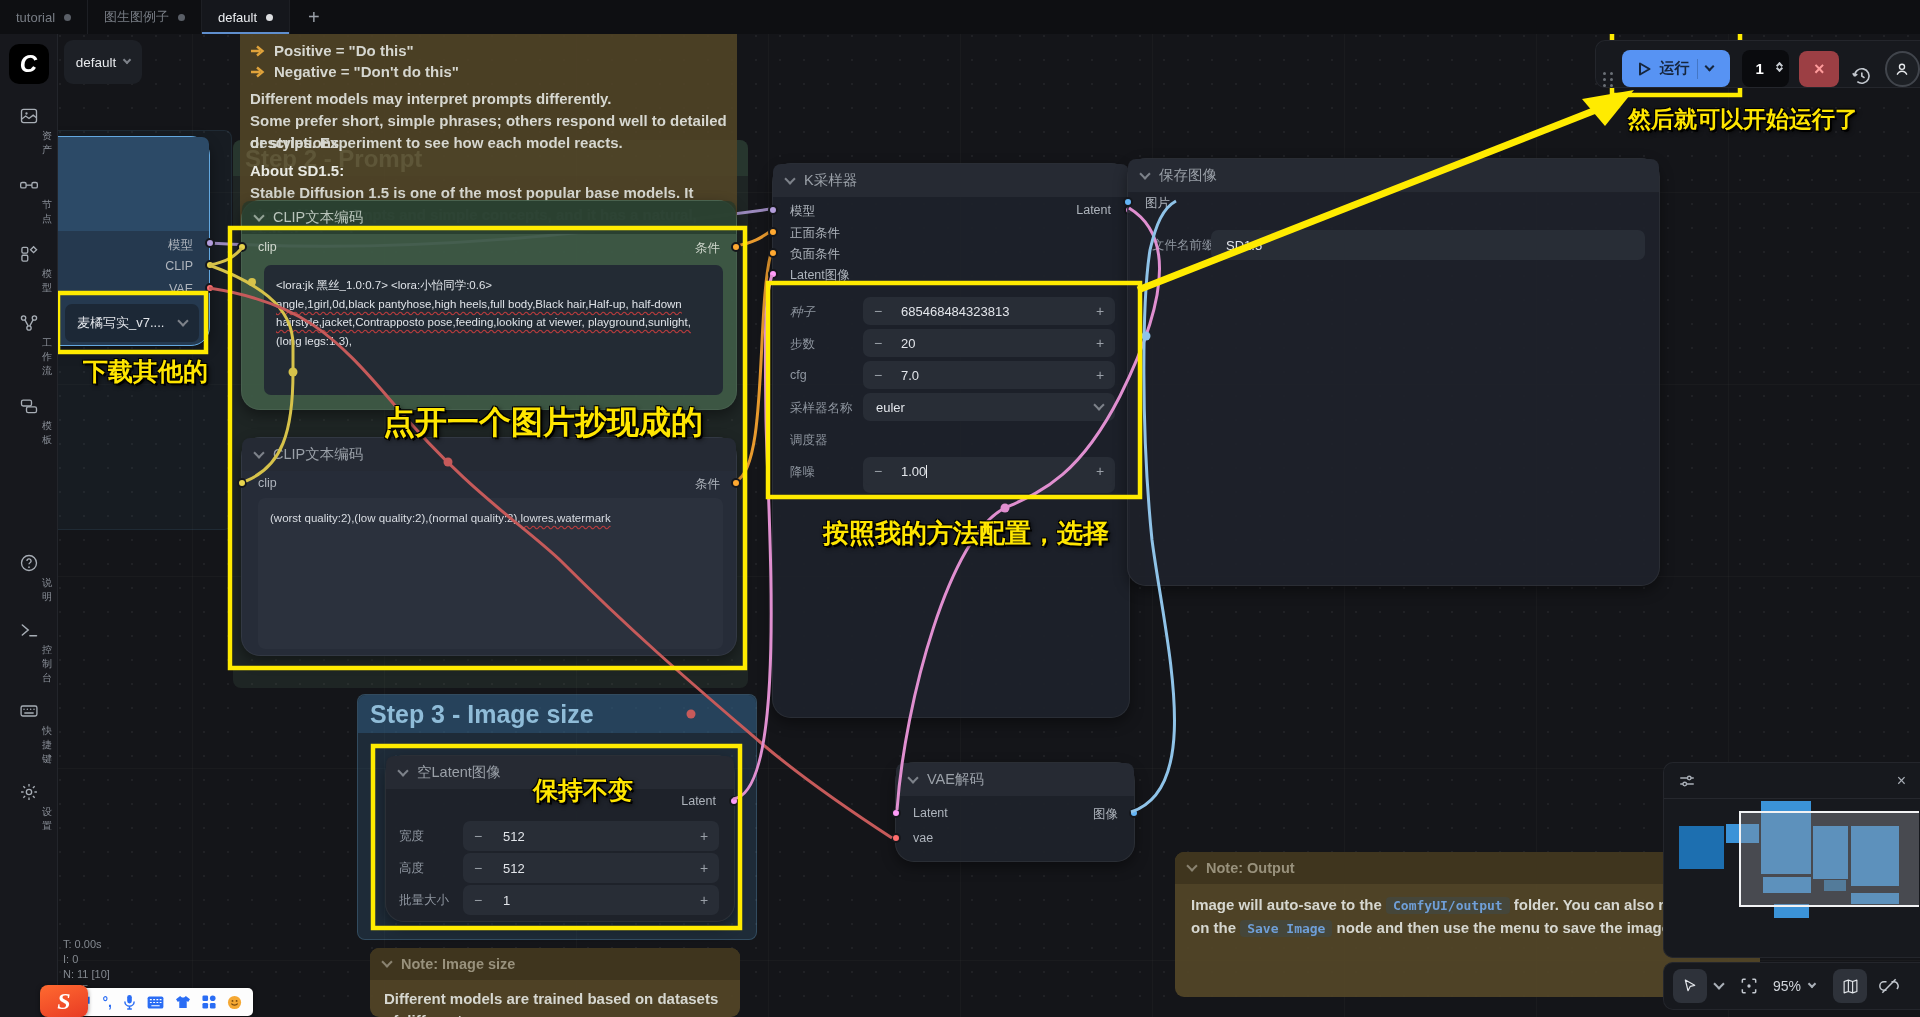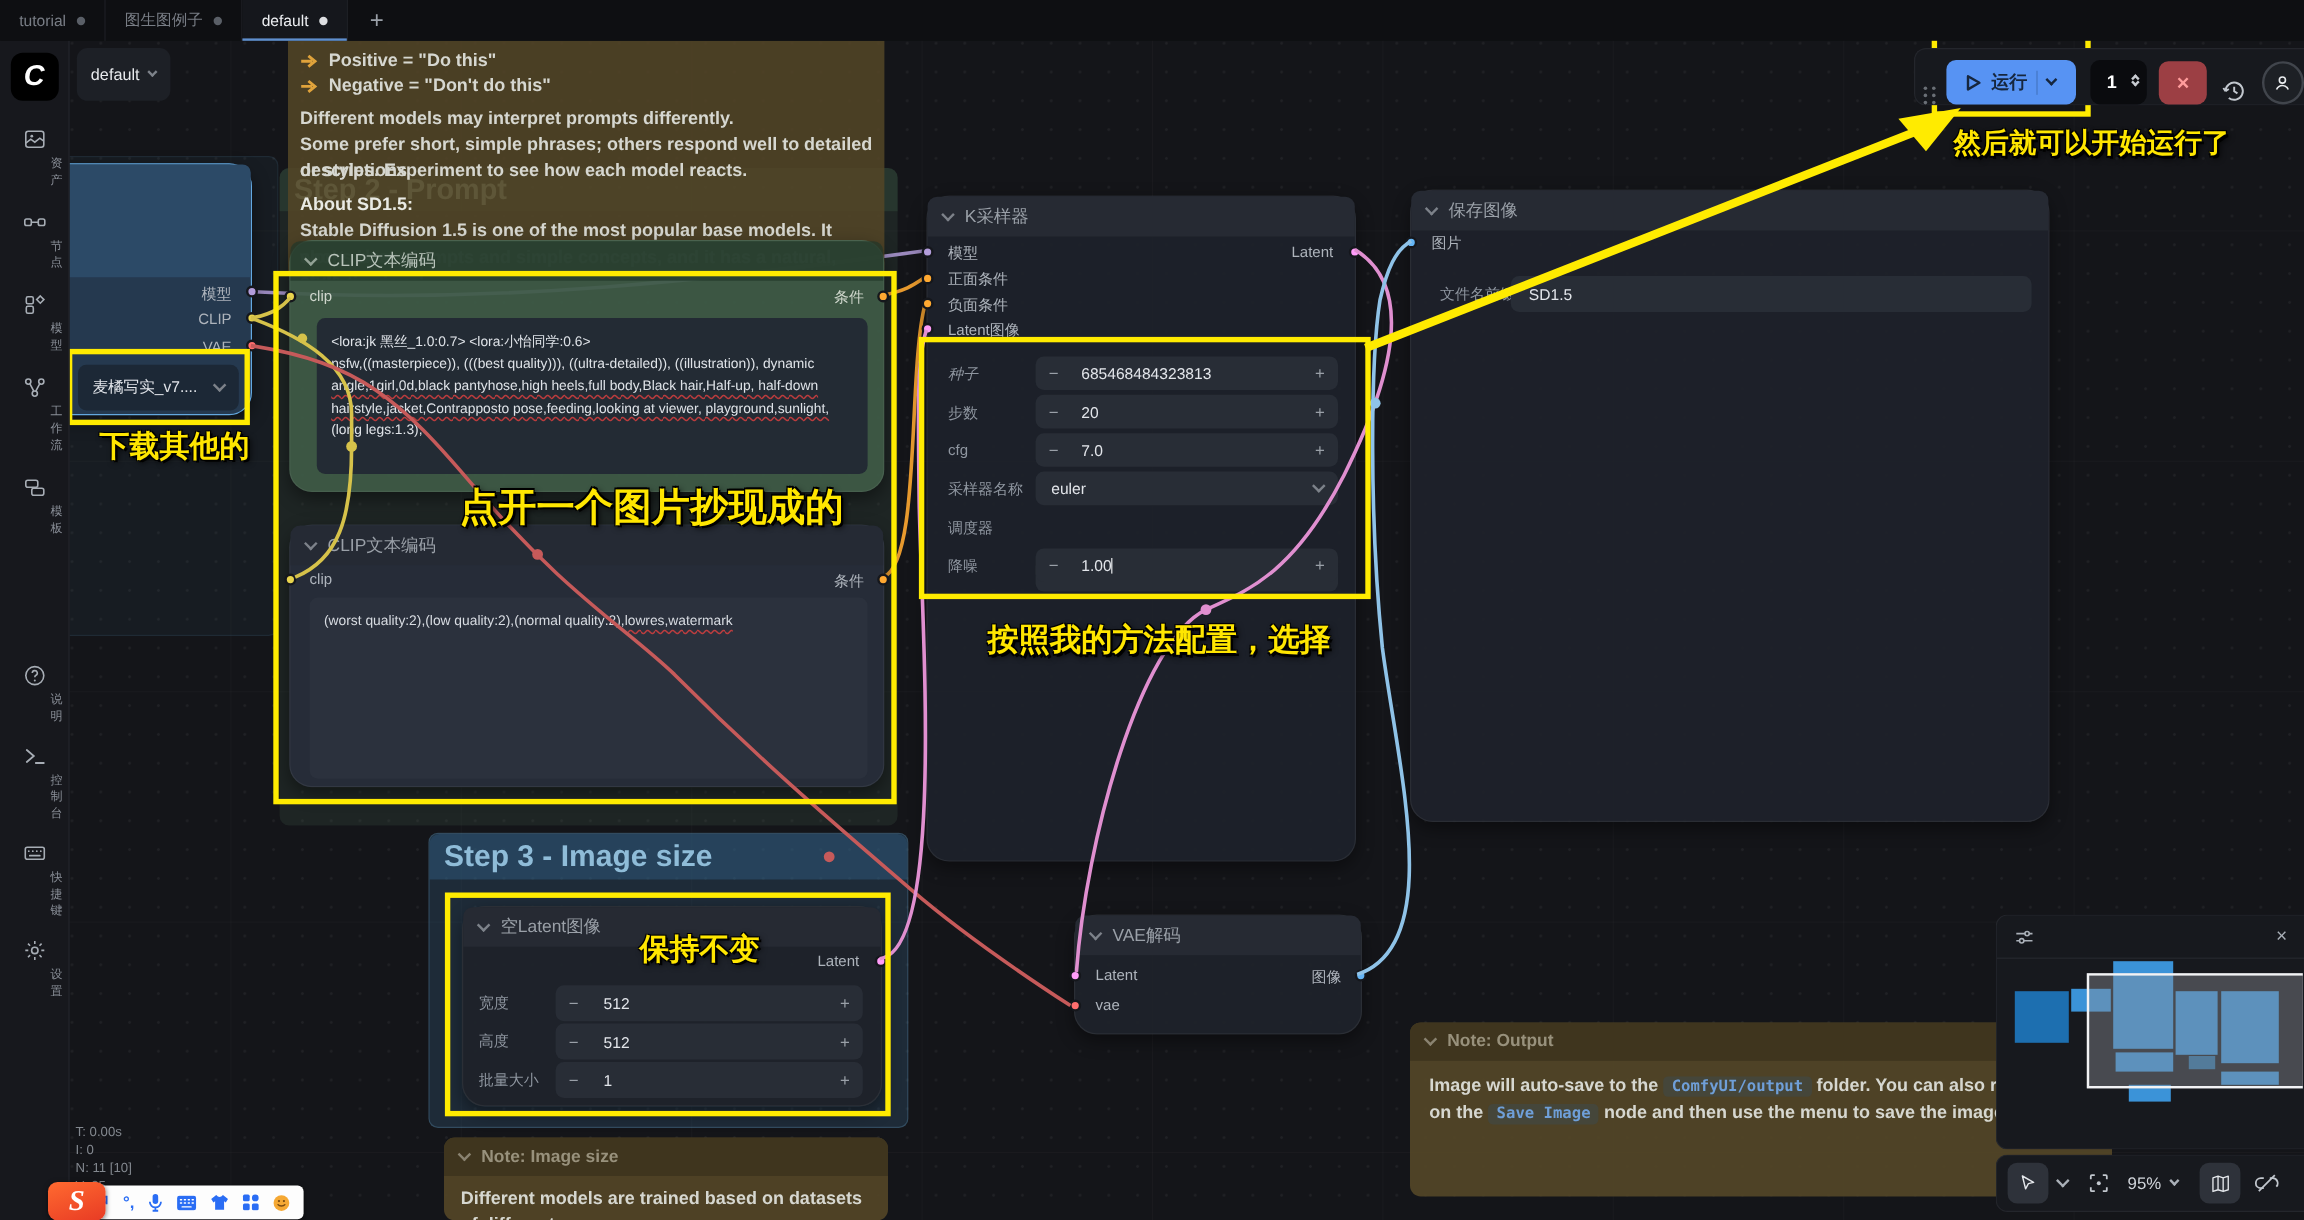--- a/index.html
+++ b/index.html
@@ -137,21 +137,20 @@
       <div class="nhead" style="background:rgba(34,56,42,0.72);color:#b9c4bb;">
         <span class="chev" style="border-color:#93a296;"></span>
         <span>CLIP文本编码</span>
       </div>
       <div class="slotlab" style="left:16px;top:39px;color:#cfd6cc;">clip</div>
       <div class="dot" style="left:-5px;top:41px;background:#e8d44d;"></div>
       <div class="outlab" style="right:16px;top:39px;color:#cfd6cc;">条件</div>
       <div class="dot" style="right:-5px;top:41px;background:#ffa931;"></div>
       <div style="position:absolute;left:22px;top:64px;width:459px;height:130px;background:#232b34;border-radius:7px;padding:11px 12px;color:#dfe3e8;font-size:11.5px;line-height:18.5px;">
         <div>&lt;lora:jk 黑丝_1.0:0.7&gt; &lt;lora:小怡同学:0.6&gt;</div>
-        <div>nsfw,((masterpiece)), (((best quality))), ((ultra-detailed)), ((illustration)), dynamic</div>
         <div style="text-decoration:underline wavy rgba(214,62,62,0.85);text-underline-offset:3px;">angle,1girl,0d,black pantyhose,high heels,full body,Black hair,Half-up, half-down</div>
         <div style="text-decoration:underline wavy rgba(214,62,62,0.85);text-underline-offset:3px;">hairstyle,jacket,Contrapposto pose,feeding,looking at viewer, playground,sunlight,</div>
         <div>(long legs:1.3),</div>
       </div>
     </div>
 
     <div class="node" style="left:241px;top:437px;width:496px;height:219px;background:#262c38;z-index:4;">
       <div class="nhead" style="background:#252a34;border-radius:8px 8px 0 0;">
         <span class="chev"></span>
         <span>CLIP文本编码</span>
@@ -210,21 +209,21 @@
         <span class="chev cdown"></span>
       </div>
       <div class="wlabel" style="left:17px;top:300px;">降噪</div>
       <div class="pill" style="left:90px;top:293px;width:252px;height:28px;">
         <span class="pm">−</span>
         <span class="val" style="margin-left:8px;"><span>1.00</span><span class="caret"></span></span>
         <span class="pm">+</span>
       </div>
     </div>
 
-    <div class="node" style="left:1175px;top:158px;width:533px;height:527px;background:rgba(30,34,42,0.92);z-index:4;">
+    <div class="node" style="left:1127px;top:158px;width:533px;height:428px;background:rgba(30,34,42,0.92);z-index:4;">
       <div class="nhead">
         <span class="chev"></span>
         <span>保存图像</span>
       </div>
       <div class="slotlab" style="left:17px;top:36px;">图片</div>
       <div class="dot" style="left:-5px;top:38px;background:#64b5f6;"></div>
       <div class="wlabel" style="left:24px;top:78px;">文件名前缀</div>
       <div class="pill" style="left:83px;top:71px;width:434px;height:30px;padding-left:15px;">
         <span class="val">SD1.5</span>
       </div>

